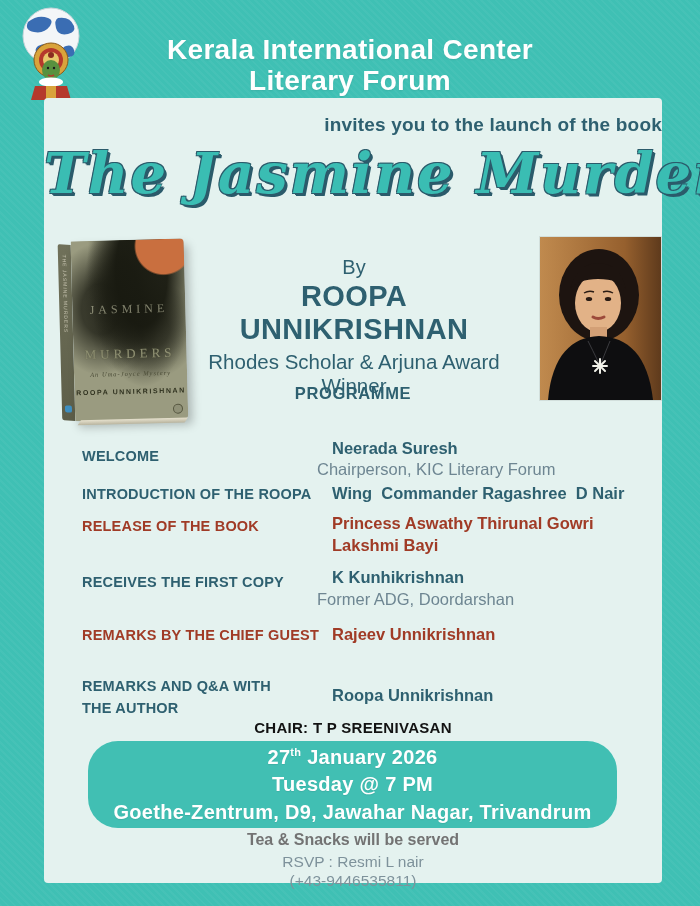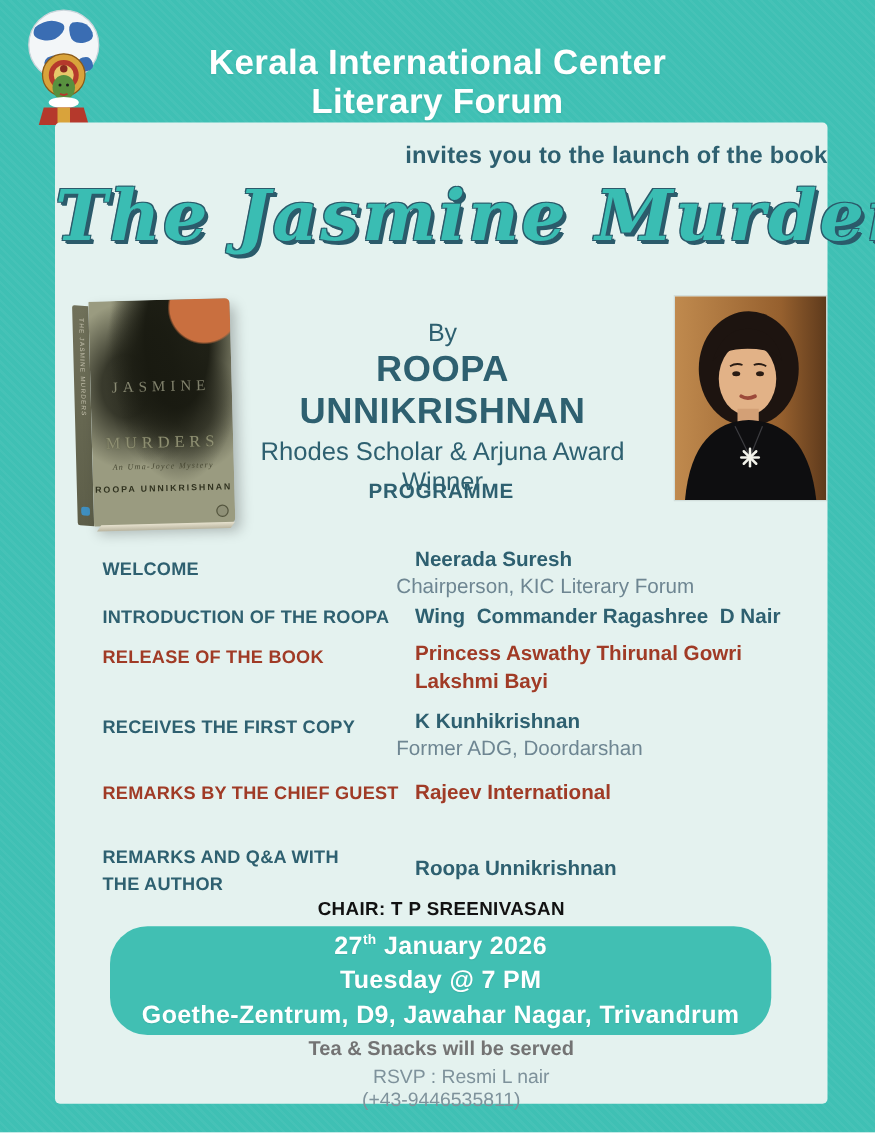--- a/index.html
+++ b/index.html
@@ -124,21 +124,21 @@
     background:#41BFB3;border-radius:30px;
     display:flex;flex-direction:column;justify-content:space-evenly;align-items:center;
     color:#ffffff;font-weight:bold;font-size:20px;letter-spacing:.3px;
     text-shadow:0 1px 1px rgba(0,0,0,0.08);
   }
   .event-box sup{font-size:11px;}
   
   .tea-line{position:absolute;top:733px;left:0;width:100%;text-align:center;
     color:#737373;font-weight:bold;font-size:16px;}
   .rsvp-line{position:absolute;top:755px;left:0;width:100%;text-align:center;
-    color:#7E929B;font-size:15.5px;padding-left:16px;}
+    color:#7E929B;font-size:15.5px;}
   .phone-line{position:absolute;top:774px;left:0;width:100%;text-align:center;
     color:#7E929B;font-size:15.5px;}
 </style>
 </head>
 <body>
 
 <div class="poster">
 
   <div class="logo">
     <svg viewBox="0 0 86 96" width="86" height="96">
@@ -231,21 +231,21 @@
     <div class="prog-value" style="top:384px">Wing  Commander Ragashree  D Nair</div>
 
     <div class="prog-label red" style="top:417px">RELEASE OF THE BOOK</div>
     <div class="prog-value red" style="top:414px">Princess Aswathy Thirunal Gowri Lakshmi Bayi</div>
 
     <div class="prog-label" style="top:473px">RECEIVES THE FIRST COPY</div>
     <div class="prog-value" style="top:468px">K Kunhikrishnan</div>
     <div class="prog-detail" style="top:492px">Former ADG, Doordarshan</div>
 
     <div class="prog-label red" style="top:526px">REMARKS BY THE CHIEF GUEST</div>
-    <div class="prog-value red" style="top:525px">Rajeev International</div>
+    <div class="prog-value red" style="top:525px">Rajeev Unnikrishnan</div>
 
     <div class="prog-label" style="top:577px;width:218px">REMARKS AND Q&amp;A WITH THE AUTHOR</div>
     <div class="prog-value" style="top:586px">Roopa Unnikrishnan</div>
 
     <div class="chair-line">CHAIR: T P SREENIVASAN</div>
 
     <div class="event-box">
       <div><span>27</span><sup>th</sup><span> January 2026</span></div>
       <div>Tuesday @ 7 PM</div>
       <div>Goethe-Zentrum, D9, Jawahar Nagar, Trivandrum</div>

